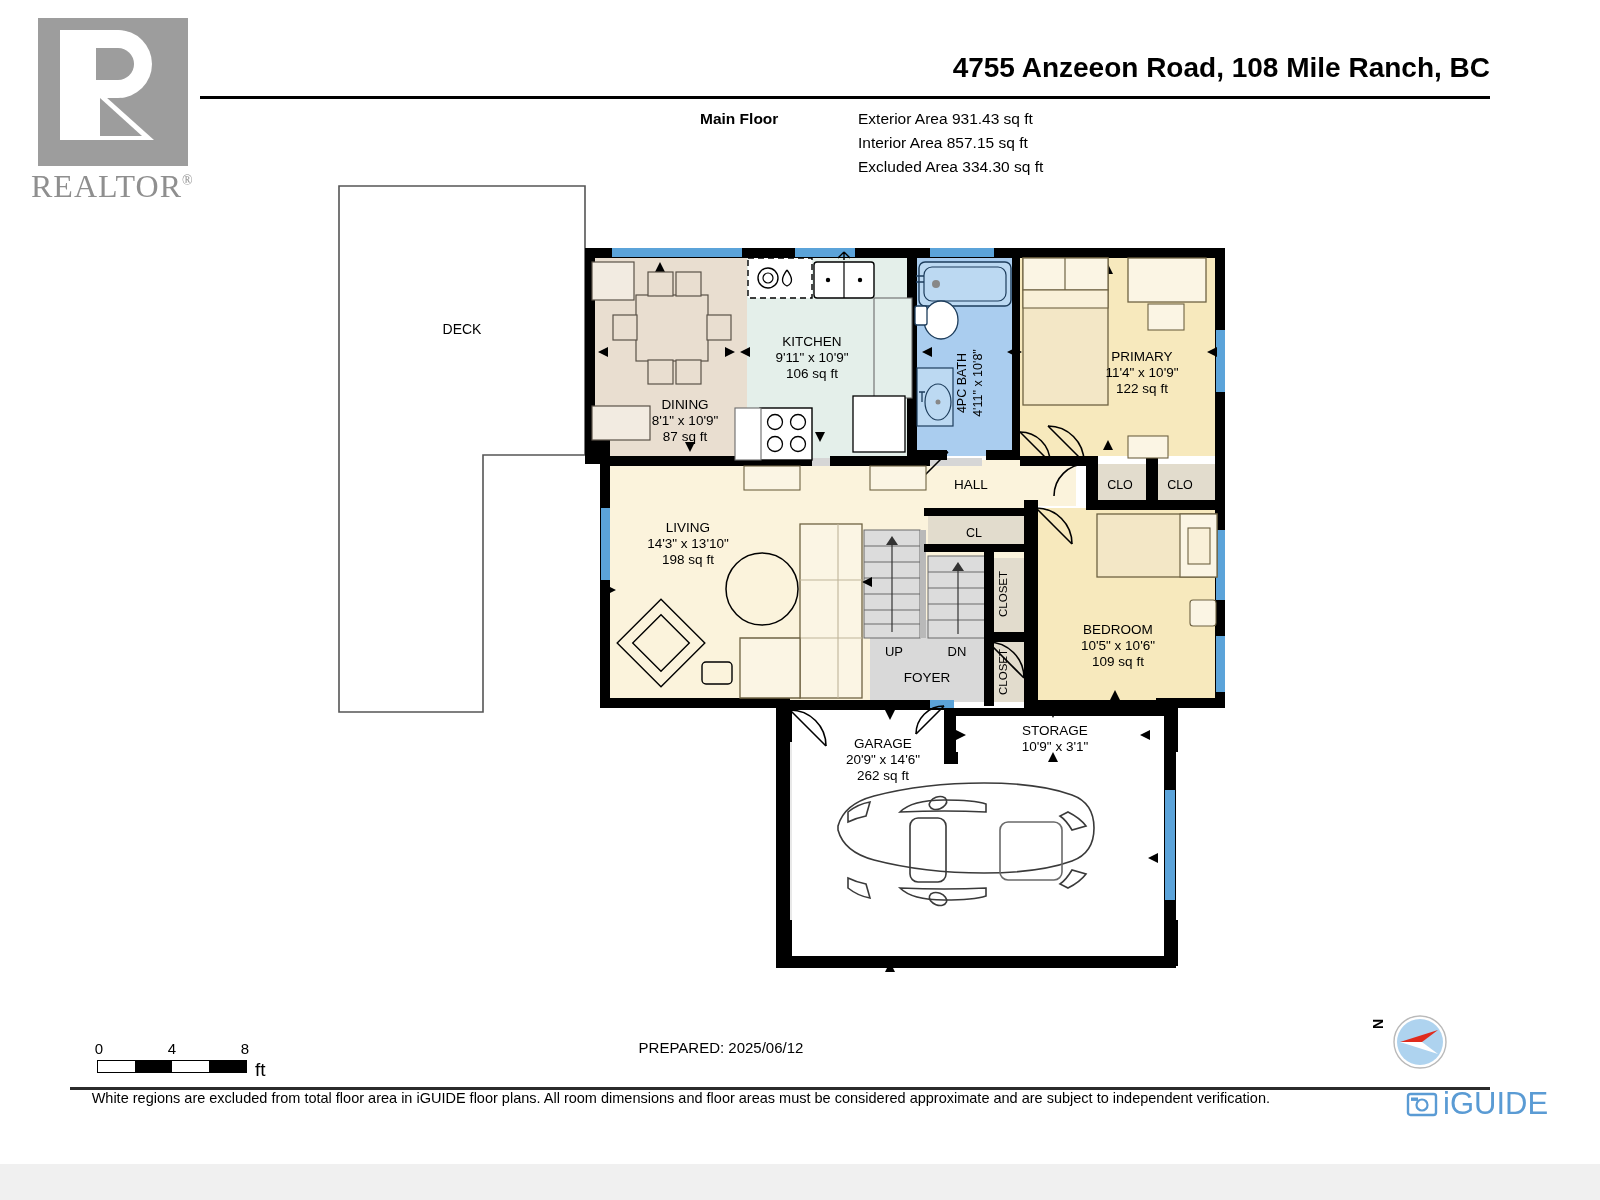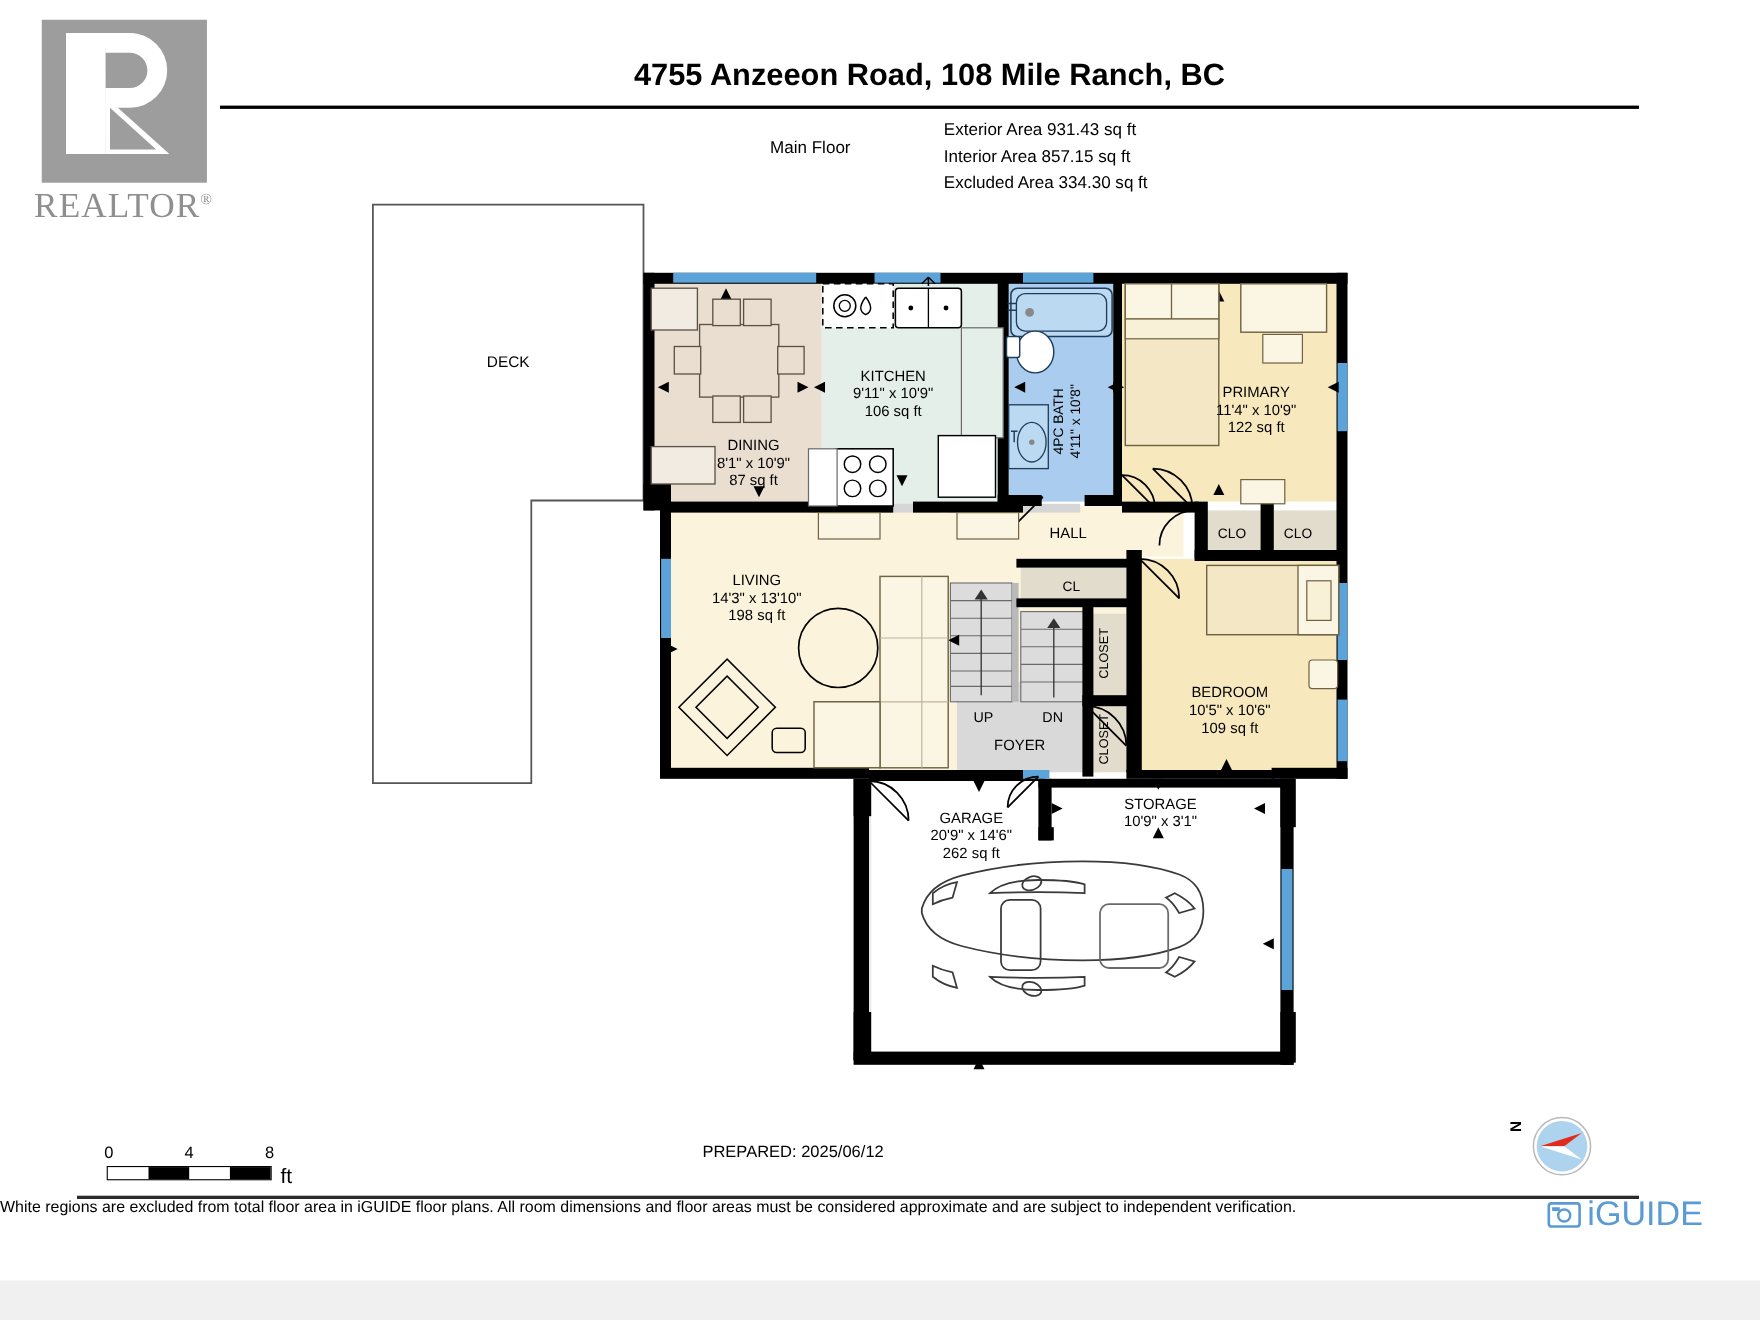--- a/index.html
+++ b/index.html
@@ -35,44 +35,43 @@
     color: #8f8f8f;
     font-family: Liberation Serif, serif;
     white-space: nowrap;
   }
   #realtor-word sup { font-size: 14px; }
 
   #title {
     position: absolute;
     left: 200px; top: 52px;
     width: 1290px;
-    text-align: center;
+    text-align: right;
     font-size: 28px;
     font-weight: bold;
     color: #000;
   }
   #title-rule {
     position: absolute;
     left: 200px; top: 96px;
     width: 1290px; height: 3px;
     background: #000;
   }
   #area-block {
     position: absolute;
     left: 700px; top: 107px;
     font-size: 15.5px;
     color: #000;
     line-height: 24px;
   }
   #area-block .fl-label {
     position: absolute;
     left: 0; top: 0;
-    font-weight: normal;
+    font-weight: bold;
     white-space: nowrap;
-    margin-top: 16px;
   }
   #area-block .fl-lines {
     position: absolute;
     left: 114px; top: 0;
     white-space: nowrap;
     margin-left: 44px;
   }
 
   
   #plan {
@@ -127,21 +126,21 @@
   #footer-rule {
     position: absolute;
     left: 70px; top: 1087px;
     width: 1420px; height: 3px;
     background: #2b2b2b;
   }
   #disclaimer {
     position: absolute;
     left: 0; top: 1090px;
     width: 1270px;
-    text-align: left;
+    text-align: right;
     font-size: 14.5px;
     color: #000;
   }
   #iguide {
     position: absolute;
     left: 1358px; top: 1086px;
     display: flex; align-items: center; padding-left: 48px;
   }
   #iguide-word {
     font-size: 31px;

